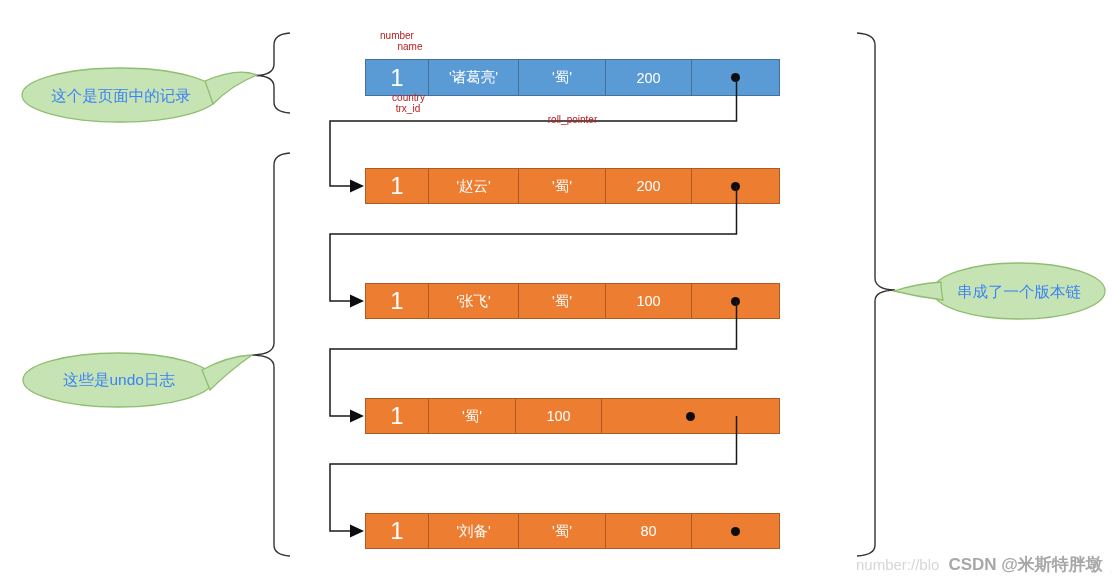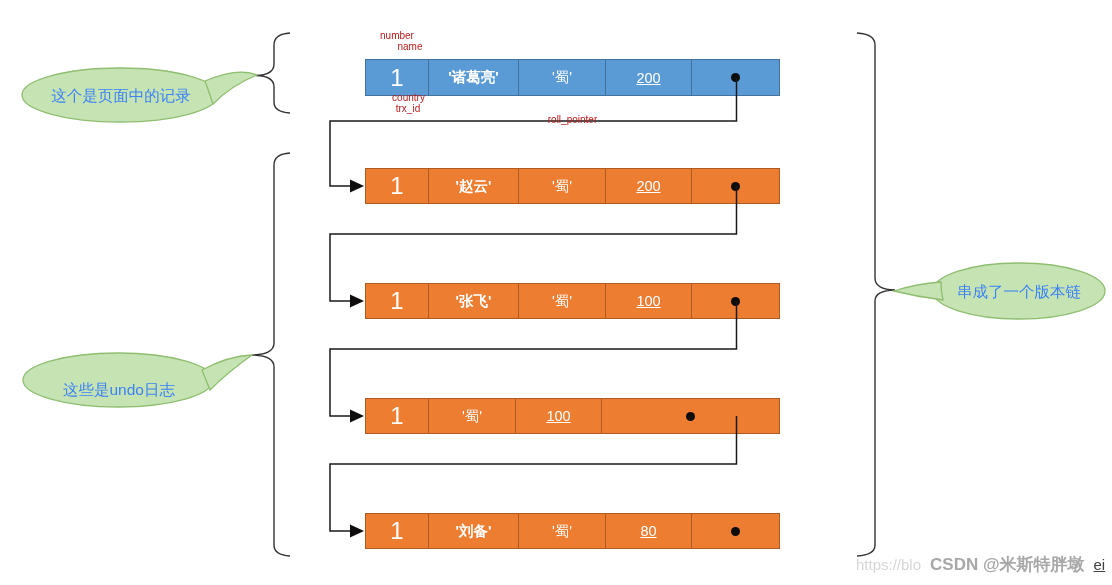--- a/index.html
+++ b/index.html
@@ -22,30 +22,30 @@
   .row.undo{background:#ED7D31;border-color:#AE5A21;}
   .r2{top:168px;}.r3{top:283px;}.r4{top:398px;}.r5{top:513px;}
   .cell{
     box-sizing:border-box;display:flex;align-items:center;justify-content:center;
     color:#ffffff;font-size:14.5px;border-right:1.5px solid;height:100%;
   }
   .record .cell{border-color:#41719C;}
   .undo .cell{border-color:#AE5A21;}
   .cell:last-child{border-right:none;}
   .c0{width:63px;font-size:24px;}
-  .c1{width:90px;font-weight:bold;}.c2{width:87px;}.c3{width:86px;text-decoration:underline;}.c4{flex:1;}
+  .c1{width:90px;}.c2{width:87px;}.c3{width:86px;}.c4{flex:1;}
   .dot{width:9px;height:9px;border-radius:50%;background:#0d0d0d;}
   
   .overlay{position:absolute;left:0;top:0;z-index:2;pointer-events:none;}
   
   .callout-label{
     position:absolute;z-index:4;color:#3b82f6;font-size:15.5px;text-align:center;
   }
   .cl1{left:26px;top:86px;width:190px;}
-  .cl2{left:28px;top:380px;width:182px;}
+  .cl2{left:28px;top:370px;width:182px;}
   .cl3{left:936px;top:282px;width:166px;}
   
   .watermark{
     position:absolute;left:856px;top:553px;z-index:4;display:flex;
     align-items:baseline;gap:9px;white-space:nowrap;
   }
   .wm-url{font-size:15px;color:#d6d6d6;}
   .wm-label{font-size:17px;color:#a8a8a8;text-shadow:1px 1px 0 #ffffff;font-weight:bold;}
   .wm-tail{font-size:15px;color:#404040;text-decoration:underline;}
 </style>
@@ -140,18 +140,18 @@
       <ellipse cx="1019" cy="291" rx="86" ry="28" fill="#C6E3B4" stroke="#8FBE70" stroke-width="1.3"></ellipse>
       <path d="M941,282 Q915,284 894,291 Q918,297 943,300 Q941,291 941,282 Z" fill="#C6E3B4" stroke="#8FBE70" stroke-width="1.3"></path>
     </g>
   </svg>
 
   <div class="callout-label cl1">这个是页面中的记录</div>
   <div class="callout-label cl2">这些是undo日志</div>
   <div class="callout-label cl3">串成了一个版本链</div>
 
   <div class="watermark">
-    <span class="wm-url">https://blo</span>
+    <span class="wm-url">number://blo</span>
     <span class="wm-label">CSDN @米斯特胖墩</span>
     <span class="wm-tail">ei</span>
   </div>
 
 </div>
 
 </body></html>

